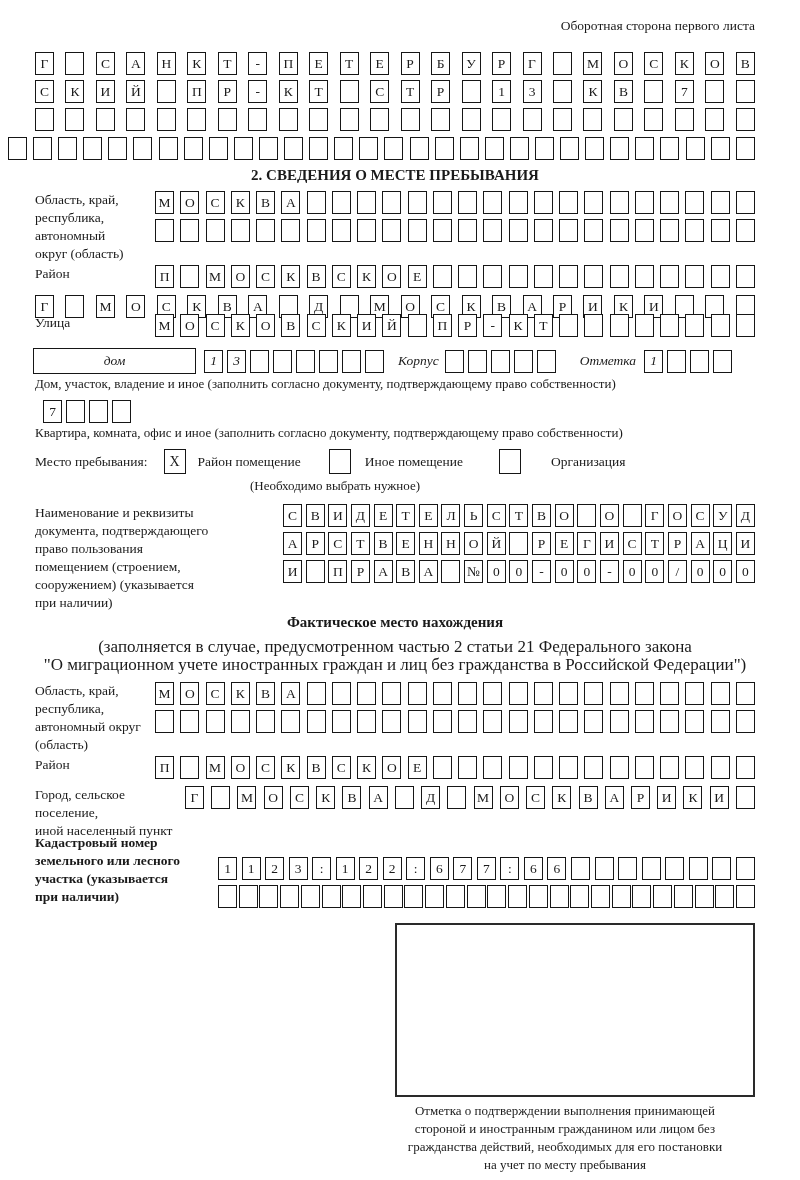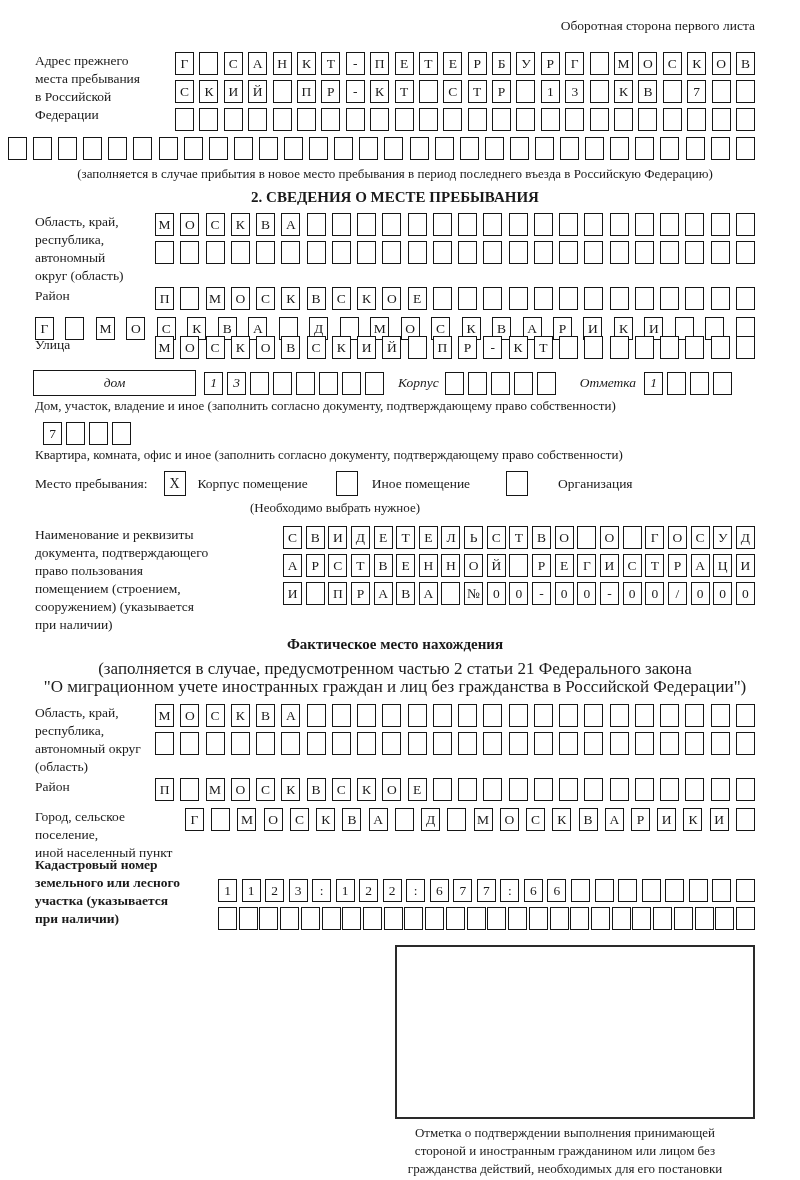--- a/index.html
+++ b/index.html
@@ -52,24 +52,20 @@
   }
 </style>
 </head>
 <body>
 
 <div class="page">
 
   <div class="hdr-note">Оборотная сторона первого листа</div>
 
   <div class="flexrow" style="margin-top:18px;">
-    <div class="lbl lbl-w140">Адрес прежнего
-места пребывания
-в Российской
-Федерации</div>
     <div class="gridcol">
       <div class="cellrow">
           <div class="cell">Г</div>
           <div class="cell"></div>
           <div class="cell">С</div>
           <div class="cell">А</div>
           <div class="cell">Н</div>
           <div class="cell">К</div>
           <div class="cell">Т</div>
           <div class="cell">-</div>
@@ -169,21 +165,20 @@
       <div class="cell"></div>
       <div class="cell"></div>
       <div class="cell"></div>
       <div class="cell"></div>
       <div class="cell"></div>
       <div class="cell"></div>
       <div class="cell"></div>
       <div class="cell"></div>
       <div class="cell"></div>
     </div>
-  <div class="note">(заполняется в случае прибытия в новое место пребывания в период последнего въезда в Российскую Федерацию)</div>
 
   <div class="sec-title">2. СВЕДЕНИЯ О МЕСТЕ ПРЕБЫВАНИЯ</div>
 
   <div class="flexrow">
     <div class="lbl lbl-w120">Область, край,
 республика,
 автономный
 округ (область)</div>
     <div class="gridcol">
       <div class="cellrow">
@@ -372,21 +367,21 @@
         <div class="cell"></div>
         <div class="cell"></div>
         <div class="cell"></div>
       </div>
   </div>
   <div class="caption">Квартира, комната, офис и иное (заполнить согласно документу, подтверждающему право собственности)</div>
 
   <div class="cbrow">
     <span>Место пребывания:</span>
     <span class="cb" style="margin-left:16px;">X</span>
-    <span style="margin-left:12px;">Корпус помещение</span>
+    <span style="margin-left:12px;">Район помещение</span>
     <span class="cb" style="margin-left:28px;"></span>
     <span style="margin-left:14px;">Иное помещение</span>
     <span class="cb" style="margin-left:36px;"></span>
     <span style="margin-left:30px;">Организация</span>
   </div>
   <div class="cb-note">(Необходимо выбрать нужное)</div>
 
   <div class="flexrow" style="margin-top:10px;">
     <div class="lbl lbl-w248">Наименование и реквизиты
 документа, подтверждающего

